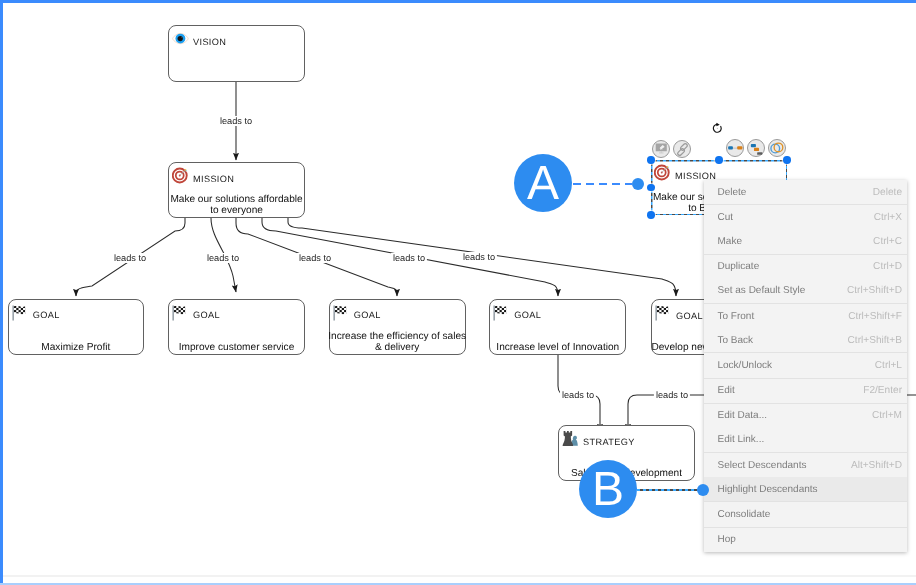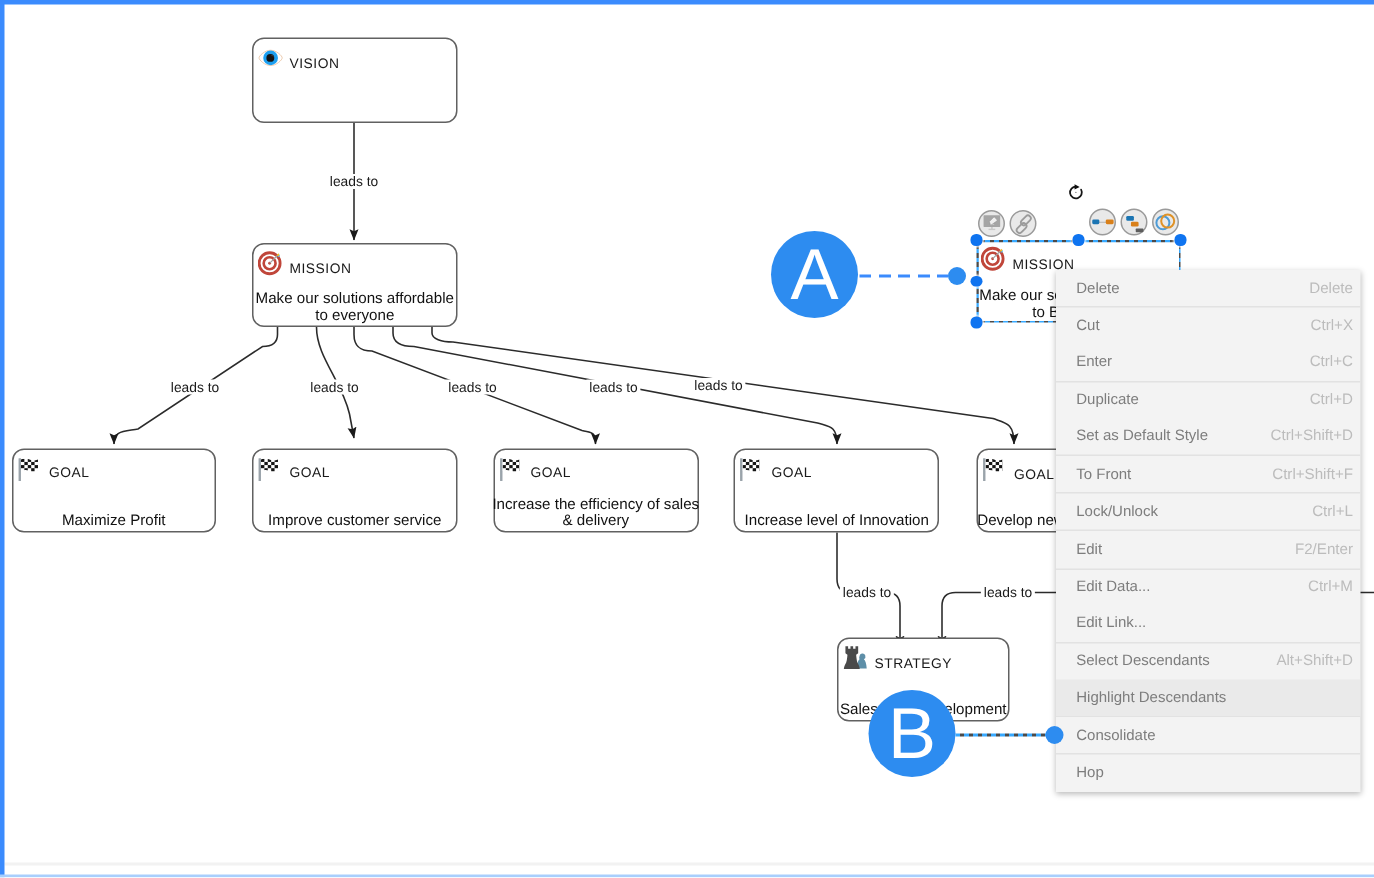--- a/index.html
+++ b/index.html
@@ -243,21 +243,21 @@
                   <rect x="9" y="17.2" width="4.8" height="4.4"></rect>
                   <rect x="18.6" y="17.2" width="4.8" height="4.4"></rect>
                   <rect x="28.2" y="17.2" width="4.8" height="4.4"></rect>
                 </g>
               </g>
             </svg></span>
           <span class="tp">GOAL</span>
         </div>
         <div class="bd">Develop new markets</div>
       </div>
-      <div class="node" style="left: 558px; top: 425px; width: 115px; height: 56px; padding-left: 32px;">
+      <div class="node" style="left: 558px; top: 425px; width: 137px; height: 56px; padding-left: 32px;">
         <div class="hdr">
           <span class="ic"><svg viewBox="0 0 34 34" width="19" height="19">
               <path d="M19.6 13.8a3.6 3.6 0 1 1 5.3 3.1c1.8 1.3 3 5.1 3.4 11.2H16.3c.4-6.1 1.6-9.9 3.4-11.2a3.6 3.6 0 0 1-.1-3.1z" fill="#5e8fa8"></path>
               <path d="M2.9 1.6h3.2v2.8h2.8V1.6h3.2v2.8h2.8V1.6h3.2v8.2l-2.4 1.9c.3 4.7 1 9 2.4 11 1.1 1.6 1.7 4.1 1.9 6H1c.2-1.9.8-4.4 1.9-6 1.4-2 2.1-6.3 2.4-11L2.9 9.8z" fill="#4a4a4a"></path>
             </svg></span>
           <span class="tp">STRATEGY</span>
         </div>
         <div class="bd">Sales force development</div>
       </div>
     </div>
@@ -355,36 +355,40 @@
       <div class="mi">
         <span class="lb">Delete</span>
         <span class="sc">Delete</span>
       </div>
       <div class="msep"></div>
       <div class="mi">
         <span class="lb">Cut</span>
         <span class="sc">Ctrl+X</span>
       </div>
       <div class="mi">
-        <span class="lb">Enter</span>
+        <span class="lb">Make</span>
         <span class="sc">Ctrl+C</span>
       </div>
       <div class="msep"></div>
       <div class="mi">
         <span class="lb">Duplicate</span>
         <span class="sc">Ctrl+D</span>
       </div>
       <div class="mi">
         <span class="lb">Set as Default Style</span>
         <span class="sc">Ctrl+Shift+D</span>
       </div>
       <div class="msep"></div>
       <div class="mi">
         <span class="lb">To Front</span>
         <span class="sc">Ctrl+Shift+F</span>
+      </div>
+      <div class="mi">
+        <span class="lb">To Back</span>
+        <span class="sc">Ctrl+Shift+B</span>
       </div>
       <div class="msep"></div>
       <div class="mi">
         <span class="lb">Lock/Unlock</span>
         <span class="sc">Ctrl+L</span>
       </div>
       <div class="msep"></div>
       <div class="mi">
         <span class="lb">Edit</span>
         <span class="sc">F2/Enter</span>

